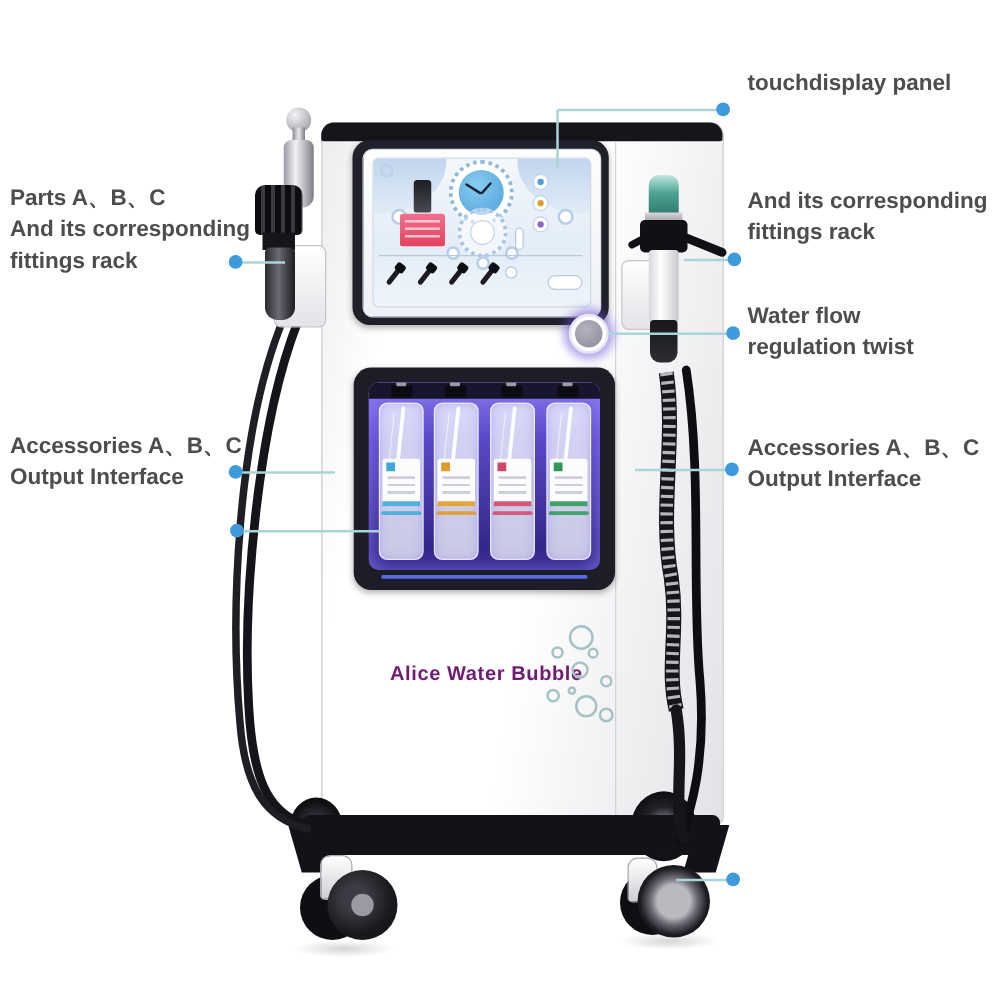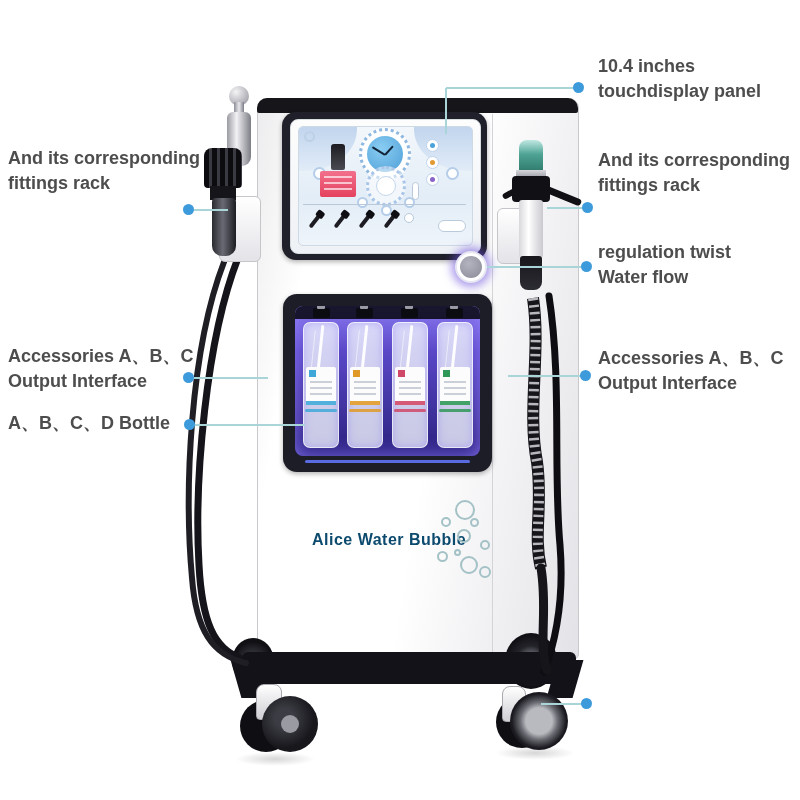--- a/index.html
+++ b/index.html
@@ -85,21 +85,21 @@
   .blabel{position:absolute;left:2px;right:2px;top:44px;height:38px;background:#fcfcfd;border-radius:2px;}
   .blabel:before{content:"";position:absolute;left:3px;top:3px;width:7px;height:7px;background:var(--accent);}
   .blabel:after{content:"";position:absolute;left:0;right:0;bottom:0;height:4px;background:var(--accent);opacity:.9;}
   .blabel .tx{position:absolute;left:4px;right:4px;top:14px;height:16px;
     background:repeating-linear-gradient(180deg,rgba(130,140,160,.4) 0 2px,transparent 2px 6px);}
   .bring{position:absolute;left:1px;right:1px;top:86px;height:3px;background:var(--accent);
     border-radius:2px;opacity:.85;}
   .bottom-line{position:absolute;left:305px;top:460px;width:165px;height:3px;background:#5a6ae0;
     border-radius:2px;z-index:3;}
   
-  .brand{position:absolute;left:312px;top:531px;font-size:16px;font-weight:700;color:#0c4a6e;
+  .brand{position:absolute;left:312px;top:531px;font-size:16px;font-weight:700;color:#701a75;
     letter-spacing:.5px;z-index:3;}
   .bub{position:absolute;border:2px solid #a4c2c6;border-radius:50%;box-sizing:border-box;z-index:3;}
   
   .rear-wheel{position:absolute;border-radius:50%;z-index:2;}
   .base-bar{position:absolute;left:242px;top:652px;width:334px;height:32px;background:#121218;
     border-radius:6px;z-index:4;}
   .leg{position:absolute;top:660px;width:26px;height:38px;background:#121218;z-index:4;}
   .fork{position:absolute;background:linear-gradient(#ffffff,#cfcfd4);border:1px solid #a8a8ae;
     border-radius:8px 8px 4px 4px;box-sizing:border-box;z-index:5;}
   .wheel{position:absolute;border-radius:50%;z-index:6;}
@@ -253,57 +253,54 @@
   <div class="hp" style="left:542px;top:184px;width:42px;height:7px;border-radius:4px;background:#101015;transform:rotate(22deg);transform-origin:left center"></div>
   <div class="hp" style="left:500px;top:182px;width:26px;height:6px;border-radius:4px;background:#101015;transform:rotate(-28deg);transform-origin:right center"></div>
   <div class="hp" style="left:512px;top:176px;width:38px;height:26px;border-radius:4px;background:#101015"></div>
   <div class="hp" style="left:519px;top:200px;width:24px;height:58px;border-radius:3px;background:linear-gradient(90deg,#d8d8dc,#ffffff 40%,#c9c9cf)"></div>
   <div class="hp" style="left:520px;top:256px;width:22px;height:34px;border-radius:3px 3px 8px 8px;background:linear-gradient(#17171c,#2c2c33)"></div>
 
   <div class="lead-v" style="left:445px;top:88px;height:46px"></div>
   <div class="lead" style="left:446px;top:87px;width:132px"></div>
   <div class="dot" style="left:573px;top:82px"></div>
   <div class="callout-label" style="left:598px;top:54px">
-    <div>10.4 inches</div>
     <div>touchdisplay panel</div>
   </div>
 
   <div class="lead" style="left:190px;top:209px;width:38px"></div>
   <div class="dot" style="left:183px;top:204px"></div>
   <div class="callout-label" style="left:8px;top:146px">
+    <div>Parts A、B、C</div>
     <div>And its corresponding</div>
     <div>fittings rack</div>
   </div>
 
   <div class="lead" style="left:547px;top:207px;width:40px"></div>
   <div class="dot" style="left:582px;top:202px"></div>
   <div class="callout-label" style="left:598px;top:148px">
     <div>And its corresponding</div>
     <div>fittings rack</div>
   </div>
 
   <div class="lead" style="left:487px;top:266px;width:100px"></div>
   <div class="dot" style="left:581px;top:261px"></div>
   <div class="callout-label" style="left:598px;top:240px">
+    <div>Water flow</div>
     <div>regulation twist</div>
-    <div>Water flow</div>
   </div>
 
   <div class="lead" style="left:190px;top:377px;width:78px"></div>
   <div class="dot" style="left:183px;top:372px"></div>
   <div class="callout-label" style="left:8px;top:344px">
     <div>Accessories A、B、C</div>
     <div>Output Interface</div>
   </div>
 
   <div class="lead" style="left:191px;top:424px;width:114px"></div>
   <div class="dot" style="left:184px;top:419px"></div>
-  <div class="callout-label" style="left:8px;top:411px">
-    <div>A、B、C、D Bottle</div>
-  </div>
 
   <div class="lead" style="left:508px;top:375px;width:78px"></div>
   <div class="dot" style="left:580px;top:370px"></div>
   <div class="callout-label" style="left:598px;top:346px">
     <div>Accessories A、B、C</div>
     <div>Output Interface</div>
   </div>
 
   <div class="lead" style="left:541px;top:703px;width:46px"></div>
   <div class="dot" style="left:581px;top:698px"></div>

